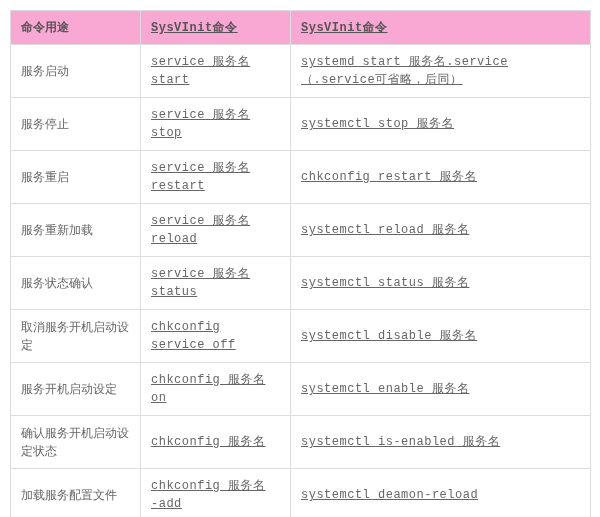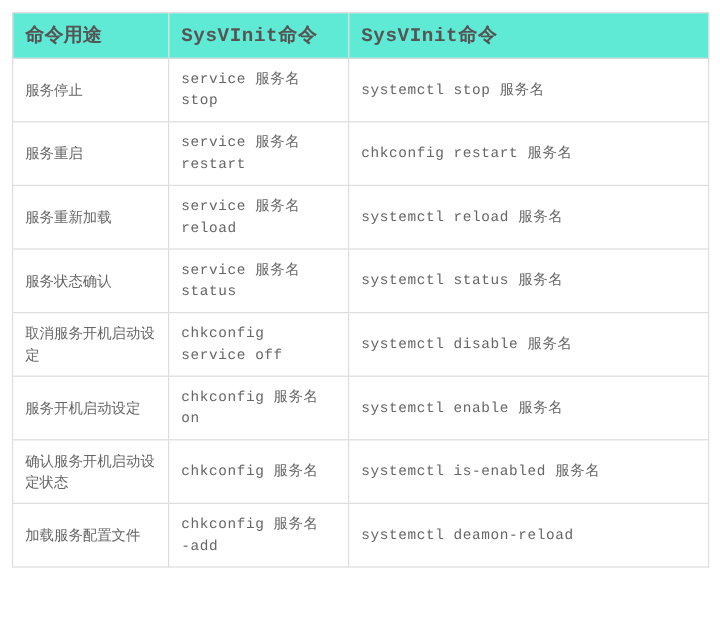--- a/index.html
+++ b/index.html
@@ -20,55 +20,61 @@
       table-layout: fixed;
     }
     th, td {
       border: 1px solid #ddd;
       padding: 8px 10px;
       text-align: left;
       vertical-align: middle;
       word-wrap: break-word;
     }
     th {
-      background-color: #5eead4;
+      background-color: #f9a8d4;
       color: #555;
       font-weight: bold;
-      font-size: 16px;
+      font-size: 12px;
     }
     td {
       font-size: 12px;
       color: #666;
       line-height: 1.5;
     }
     col.c1 { width: 130px; }
     col.c2 { width: 150px; }
     col.c3 { width: 300px; }
     .mono {
       font-family: Consolas, Monaco, "Courier New", monospace;
       letter-spacing: 0.5px;
+      text-decoration: underline;
     }
   </style>
 </head>
 <body>
 
 <table>
   <colgroup>
     <col class="c1">
     <col class="c2">
     <col class="c3">
   </colgroup>
   <thead>
     <tr>
       <th>命令用途</th>
       <th class="mono">SysVInit命令</th>
       <th class="mono">SysVInit命令</th>
     </tr>
   </thead>
   <tbody>
+    <tr>
+        <td>服务启动</td>
+        <td class="mono">service 服务名 start</td>
+        <td class="mono">systemd start 服务名.service（.service可省略，后同）</td>
+      </tr>
     <tr>
         <td>服务停止</td>
         <td class="mono">service 服务名 stop</td>
         <td class="mono">systemctl stop 服务名</td>
       </tr>
     <tr>
         <td>服务重启</td>
         <td class="mono">service 服务名 restart</td>
         <td class="mono">chkconfig restart 服务名</td>
       </tr>

